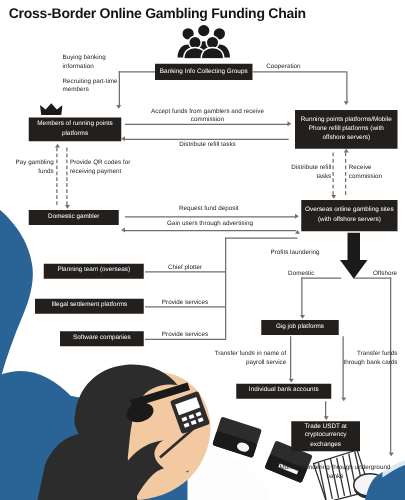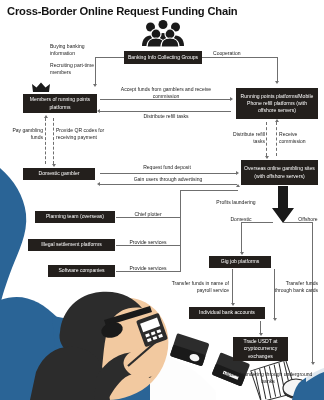--- a/index.html
+++ b/index.html
@@ -99,21 +99,21 @@
       <path d="M286 363 L 289 396" stroke="#2c2c2c" stroke-width="1"></path>
     </g>
 
     <ellipse cx="296" cy="390" rx="13" ry="9" fill="#2c2c2c"></ellipse>
     <ellipse cx="296" cy="388" rx="13" ry="9" fill="#f5f5f5" stroke="#2c2c2c" stroke-width="1.2"></ellipse>
 
     <path d="M300 382 C 310 374, 318 370, 324 368 L 324 400 L 292 400 C 294 392, 296 386, 300 382 Z" fill="#2a6496"></path>
     <path d="M306 372 C 314 366, 320 364, 324 362 L 324 372 C 318 374, 312 378, 306 382 Z" fill="#ffffff" opacity="0.85"></path>
   </svg>
 
-  <div class="title">Cross-Border Online Request Funding Chain</div>
+  <div class="title">Cross-Border Online Gambling Funding Chain</div>
 
   <svg class="people" style="left:138px;top:20px;width:50px;height:27px;" viewBox="0 0 100 54" xmlns="http://www.w3.org/2000/svg">
     <circle cx="25" cy="14" r="9" fill="#1a1a1a"></circle>
     <path d="M8 52 C 8 38, 16 31, 25 31 C 34 31, 42 38, 42 52 Z" fill="#1a1a1a"></path>
     <circle cx="75" cy="14" r="9" fill="#1a1a1a"></circle>
     <path d="M58 52 C 58 38, 66 31, 75 31 C 84 31, 92 38, 92 52 Z" fill="#1a1a1a"></path>
     <circle cx="50" cy="9" r="9" fill="#1a1a1a"></circle>
     <path d="M33 46 C 33 33, 41 26, 50 26 C 59 26, 67 33, 67 46 Z" fill="#1a1a1a"></path>
     <circle cx="36" cy="28" r="10" fill="#1a1a1a" stroke="#fff" stroke-width="2.4"></circle>
     <path d="M18 54 C 18 42, 26 36, 36 36 C 46 36, 54 42, 54 54 Z" fill="#1a1a1a" stroke="#fff" stroke-width="2.4"></path>

